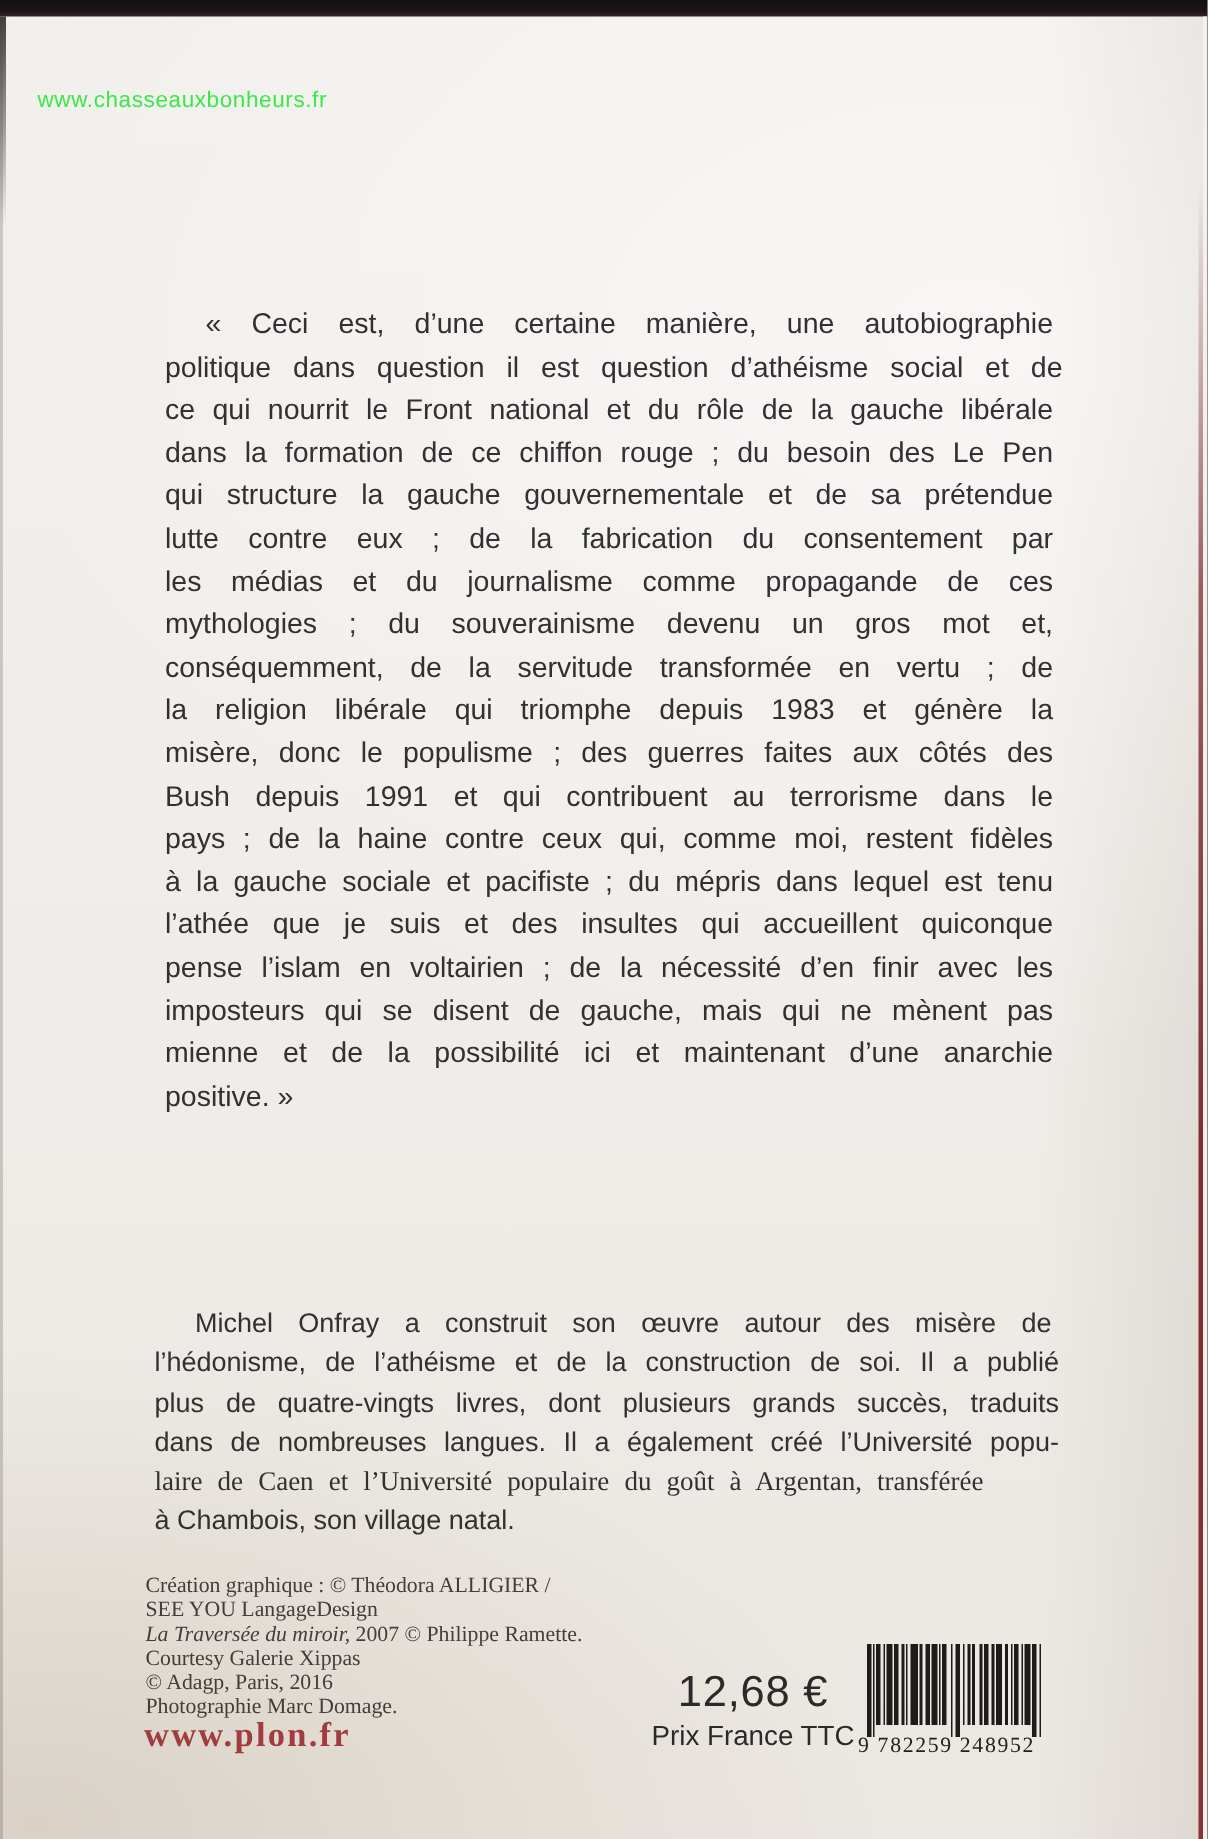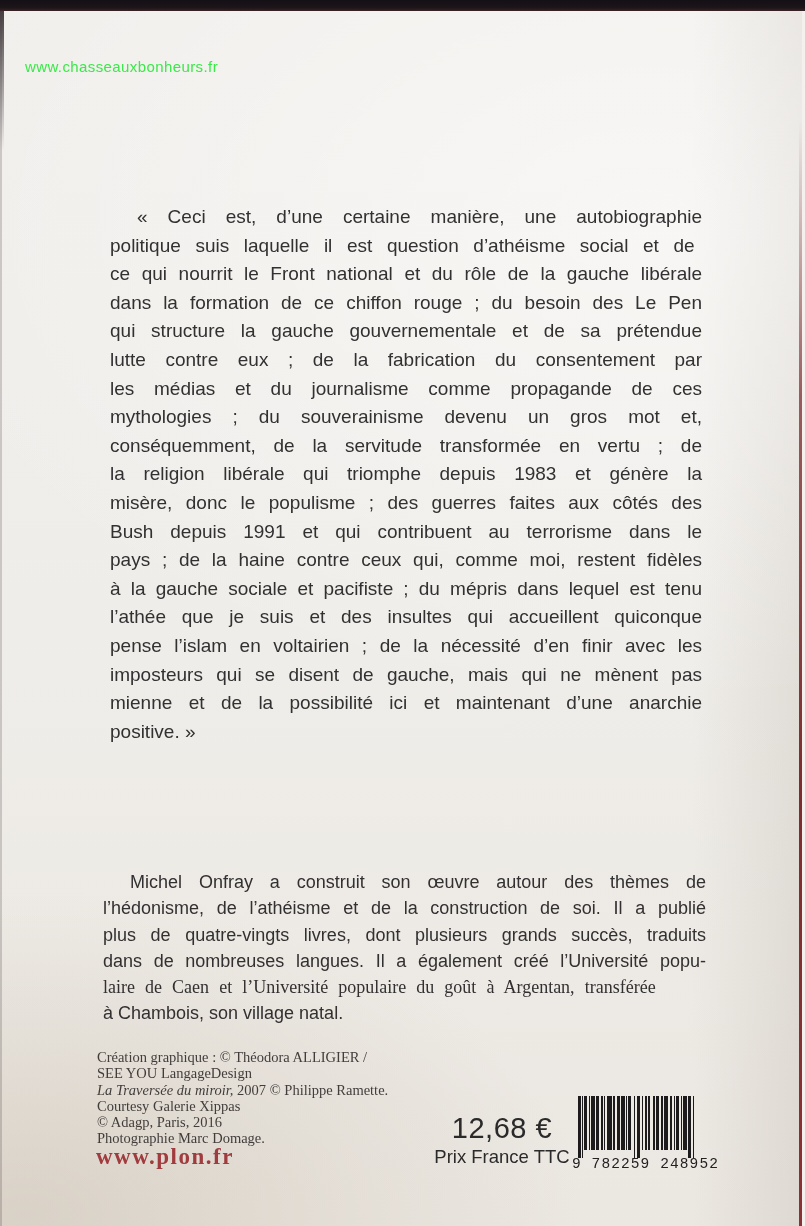--- a/index.html
+++ b/index.html
@@ -39,59 +39,59 @@
 
   .pricebox{position:absolute;left:430px;top:1112px;width:144px;text-align:center;color:#2b2a2a;}
   .price-amount{font-size:29px;letter-spacing:.5px;}
   .price-label{font-size:18.5px;margin-top:1px;}
 
   .barcode{position:absolute;left:578px;top:1096px;width:118px;height:62px;
     display:flex;align-items:flex-start;overflow:hidden;}
   .bar{background:#1d1b1c;height:54px;flex:0 0 auto;}
   .bar.tall{height:62px;}
   .barcode-digits{position:absolute;left:572px;top:1156px;width:136px;
-    font-family:Liberation Mono, monospace;font-size:14.5px;letter-spacing:1.1px;
+    font-family:Liberation Serif, serif;font-size:14.5px;letter-spacing:1.1px;
     color:#232122;white-space:nowrap;}
 </style>
 </head>
 <body>
 
 <div id="cover">
   <div class="topband"></div>
   <div class="leftedge"></div>
   <div class="leftedge2"></div>
   <div class="rightlight"></div>
   <div class="rightred"></div>
 
   <div class="watermark">www.chasseauxbonheurs.fr</div>
 
   <div class="quote">
       <div class="jline indent"><span style="word-spacing: 14.7746px;">« Ceci est, d’une certaine manière, une autobiographie</span></div>
-      <div class="jline"><span style="word-spacing: 9.32812px;">politique suis laquelle il est question d’athéisme social et de</span></div>
+      <div class="jline"><span style="word-spacing: 9.32812px;">politique dans question il est question d’athéisme social et de</span></div>
       <div class="jline"><span style="word-spacing: 6.29167px;">ce qui nourrit le Front national et du rôle de la gauche libérale</span></div>
       <div class="jline"><span style="word-spacing: 6.67057px;">dans la formation de ce chiffon rouge ; du besoin des Le Pen</span></div>
       <div class="jline"><span style="word-spacing: 10.4902px;">qui structure la gauche gouvernementale et de sa prétendue</span></div>
       <div class="jline"><span style="word-spacing: 14.2569px;">lutte contre eux ; de la fabrication du consentement par</span></div>
       <div class="jline"><span style="word-spacing: 14.459px;">les médias et du journalisme comme propagande de ces</span></div>
       <div class="jline"><span style="word-spacing: 15.7793px;">mythologies ; du souverainisme devenu un gros mot et,</span></div>
       <div class="jline"><span style="word-spacing: 12.4805px;">conséquemment, de la servitude transformée en vertu ; de</span></div>
       <div class="jline"><span style="word-spacing: 13.316px;">la religion libérale qui triomphe depuis 1983 et génère la</span></div>
       <div class="jline"><span style="word-spacing: 8.18906px;">misère, donc le populisme ; des guerres faites aux côtés des</span></div>
       <div class="jline"><span style="word-spacing: 11.6753px;">Bush depuis 1991 et qui contribuent au terrorisme dans le</span></div>
       <div class="jline"><span style="word-spacing: 6.4858px;">pays ; de la haine contre ceux qui, comme moi, restent fidèles</span></div>
       <div class="jline"><span style="word-spacing: 4.88411px;">à la gauche sociale et pacifiste ; du mépris dans lequel est tenu</span></div>
       <div class="jline"><span style="word-spacing: 10.5px;">l’athée que je suis et des insultes qui accueillent quiconque</span></div>
       <div class="jline"><span style="word-spacing: 7.25284px;">pense l’islam en voltairien ; de la nécessité d’en finir avec les</span></div>
       <div class="jline"><span style="word-spacing: 8.07969px;">imposteurs qui se disent de gauche, mais qui ne mènent pas</span></div>
       <div class="jline"><span style="word-spacing: 11.0885px;">mienne et de la possibilité ici et maintenant d’une anarchie</span></div>
       <div class="jline noj"><span>positive. »</span></div>
     </div>
 
   <div class="bio">
-      <div class="jline indent"><span style="word-spacing: 11.8646px;">Michel Onfray a construit son œuvre autour des thèmes de</span></div>
+      <div class="jline indent"><span style="word-spacing: 11.8646px;">Michel Onfray a construit son œuvre autour des misère de</span></div>
       <div class="jline"><span style="word-spacing: 7.69886px;">l’hédonisme, de l’athéisme et de la construction de soi. Il a publié</span></div>
       <div class="jline"><span style="word-spacing: 9.5918px;">plus de quatre-vingts livres, dont plusieurs grands succès, traduits</span></div>
       <div class="jline"><span style="word-spacing: 6.63021px;">dans de nombreuses langues. Il a également créé l’Université popu-</span></div>
       <div class="jline"><span style="word-spacing: 5.56562px; font-family: Liberation Serif, serif;">laire de Caen et l’Université populaire du goût à Argentan, transférée</span></div>
       <div class="jline noj"><span>à Chambois, son village natal.</span></div>
     </div>
 
   <div class="credits">
     <div>Création graphique : © Théodora ALLIGIER /</div>
     <div>SEE YOU LangageDesign</div>

